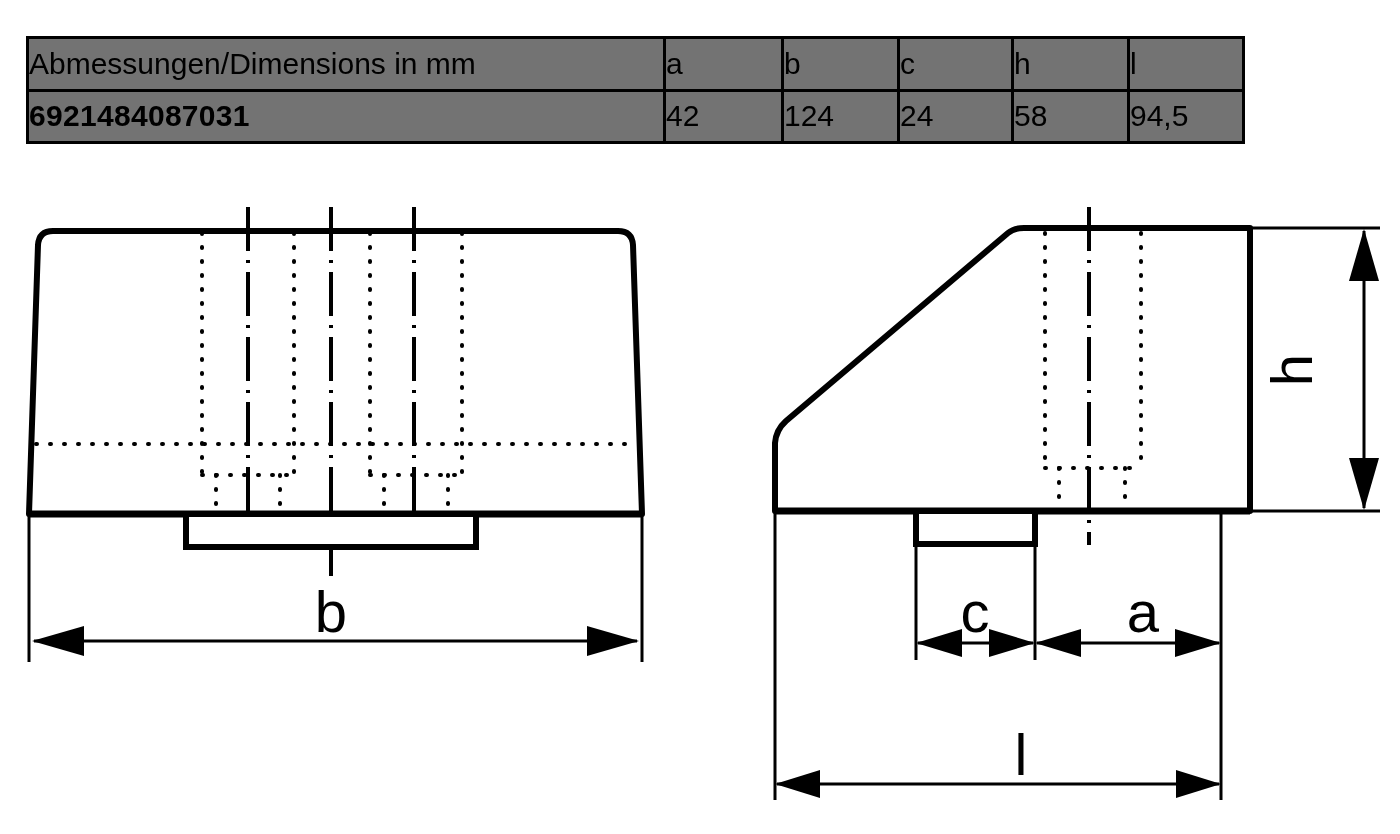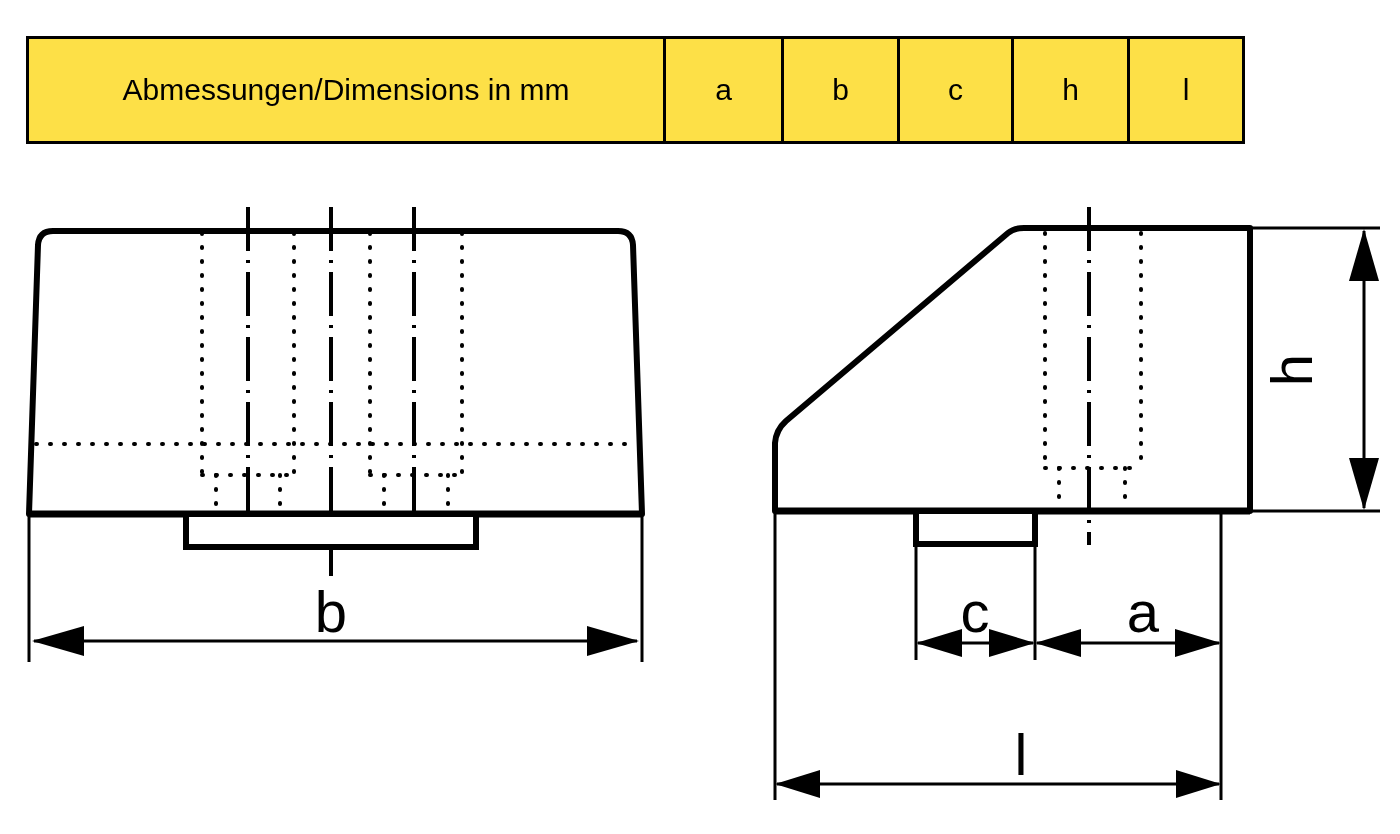--- a/index.html
+++ b/index.html
@@ -24,23 +24,23 @@
     height: 108px;
   }
   table.dim-table {
     border-collapse: collapse;
     width: 100%;
     height: 100%;
     table-layout: fixed;
   }
   table.dim-table td {
     border: 3px solid #000000;
-    text-align: center;
+    text-align: left;
     vertical-align: middle;
-    background: #fde047;
+    background: #737373;
     padding: 0;
   }
   td.shaded { background: #dcdcdc; }
   td.label-cell {
     text-align: left;
     padding-left: 14px;
     background: #dcdcdc;
   }
   .hdr-text {
     font-size: 30px;
@@ -106,20 +106,40 @@
         <td>
           <span class="hdr-text">c</span>
         </td>
         <td class="shaded">
           <span class="hdr-text">h</span>
         </td>
         <td>
           <span class="hdr-text">l</span>
         </td>
       </tr>
+      <tr>
+        <td class="label-cell">
+          <span class="part-no">6921484087031</span>
+        </td>
+        <td>
+          <span class="val-text">42</span>
+        </td>
+        <td class="shaded">
+          <span class="val-text">124</span>
+        </td>
+        <td>
+          <span class="val-text">24</span>
+        </td>
+        <td class="shaded">
+          <span class="val-text">58</span>
+        </td>
+        <td>
+          <span class="val-text">94,5</span>
+        </td>
+      </tr>
     </tbody>
   </table>
 </div>
 
 <svg id="drawing" viewBox="0 0 1400 834">
 
   <g>
 
     <g stroke="#000" stroke-width="3" fill="none">
       <line x1="248" y1="207" x2="248" y2="232"></line>

